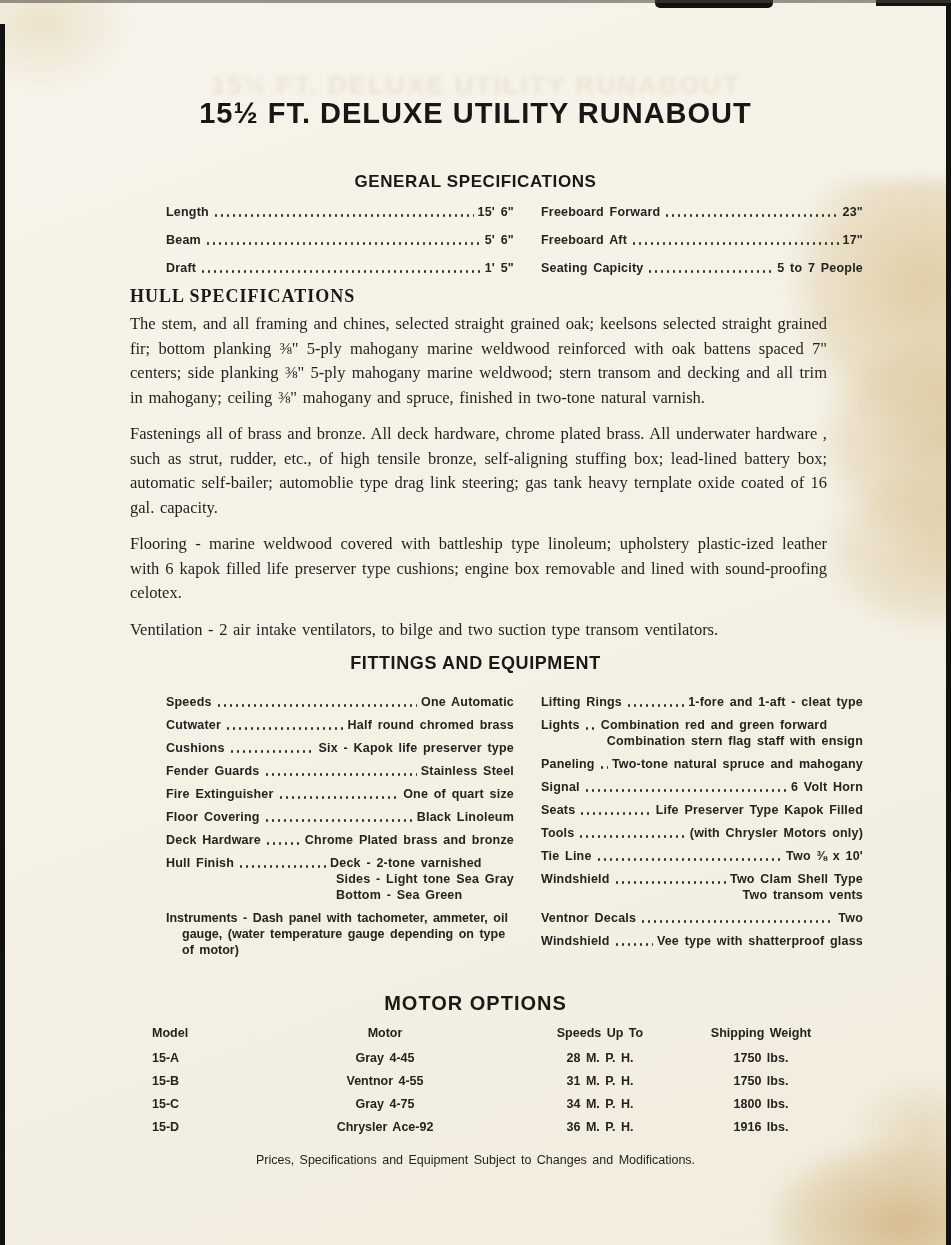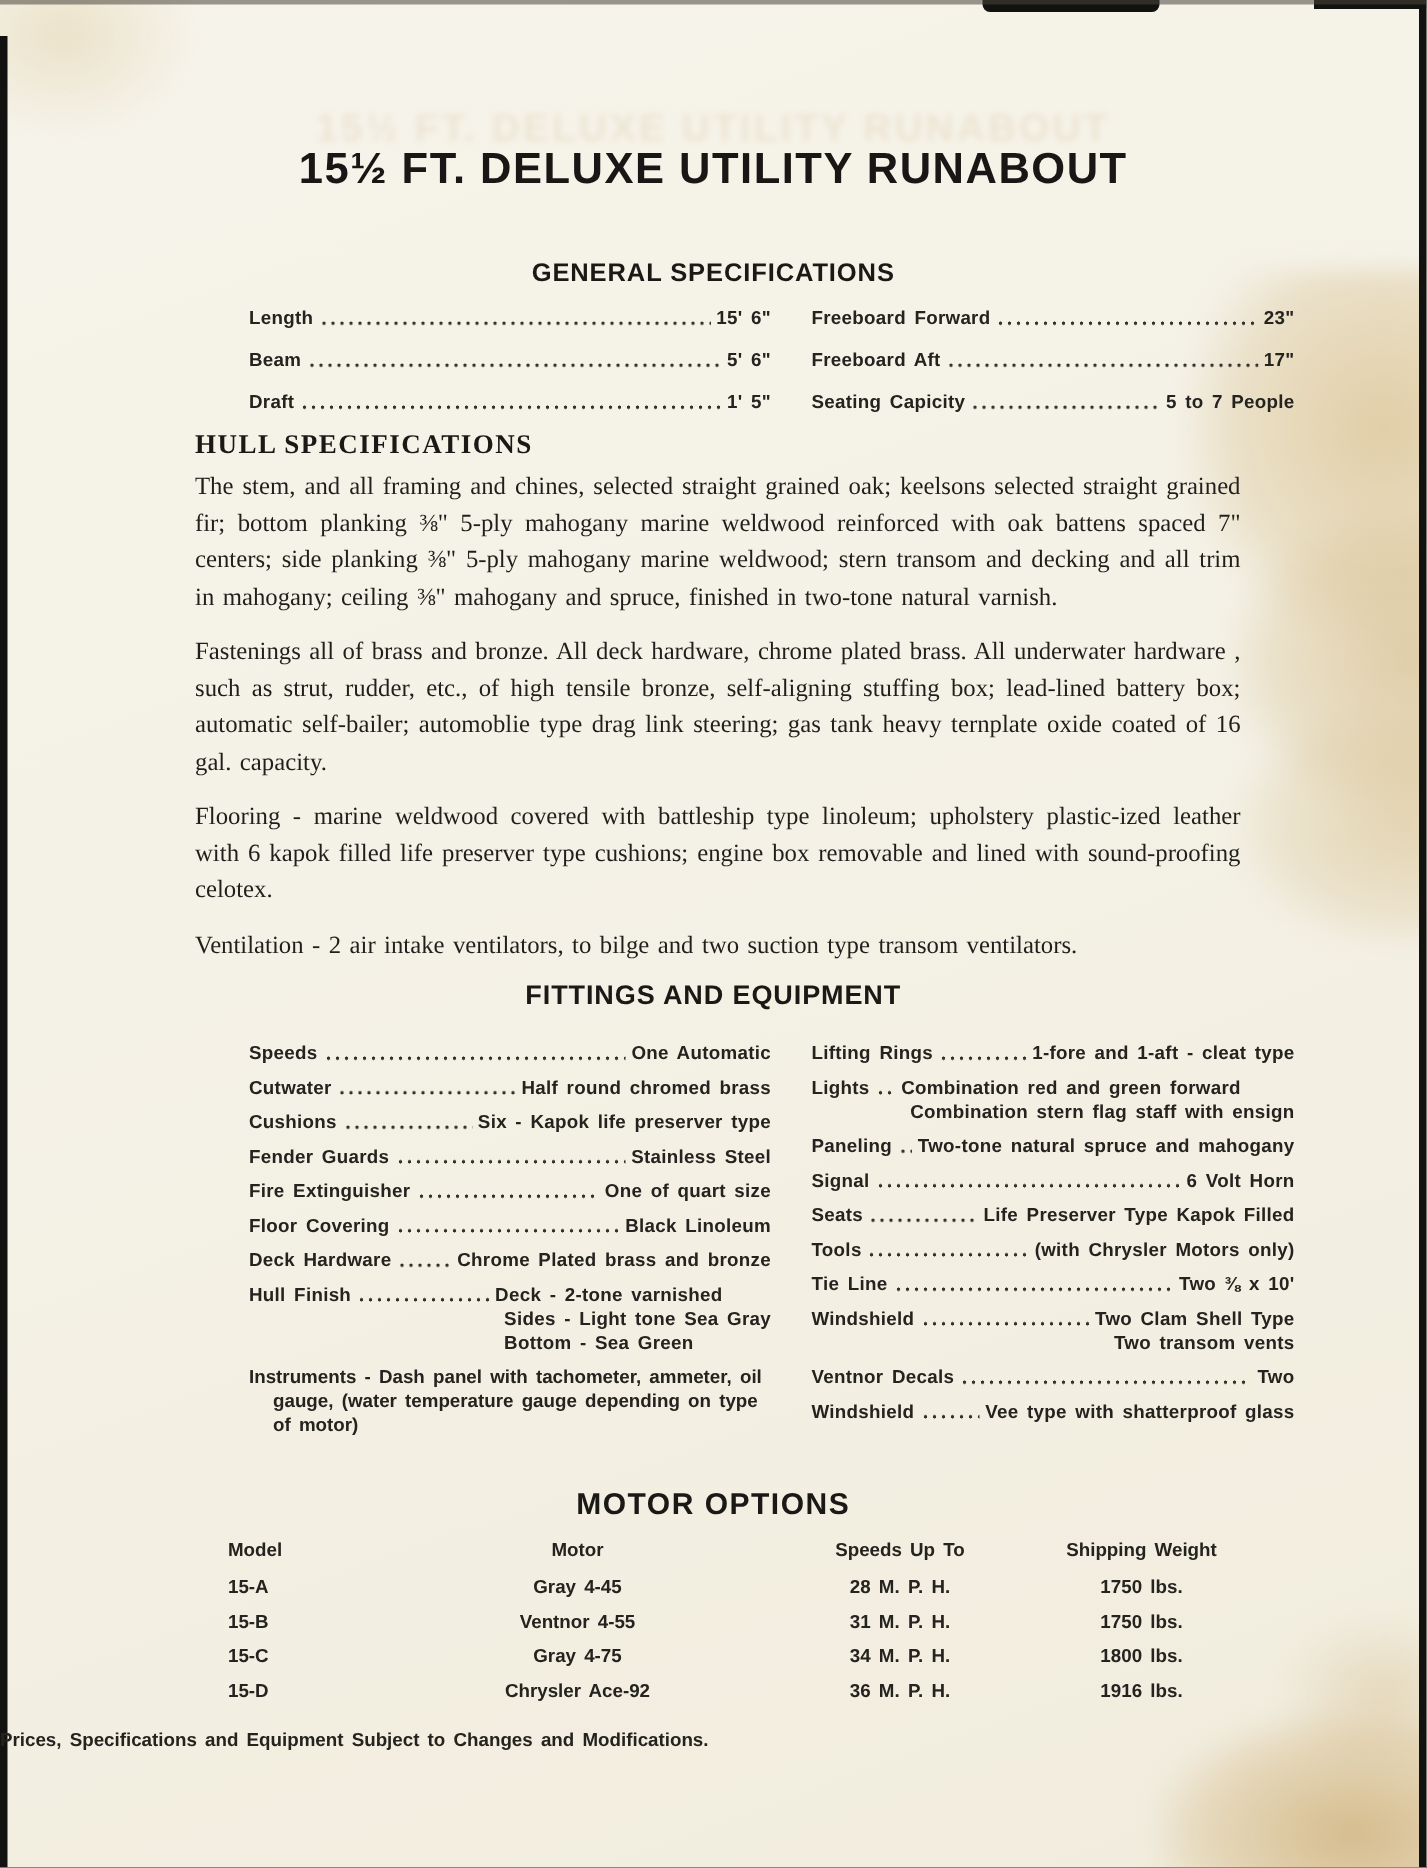--- a/index.html
+++ b/index.html
@@ -74,22 +74,22 @@
     font-family:"Liberation Serif", serif; font-size:16.5px; line-height:24.5px;
     text-align:justify; color:#211f1c; }
   .hull-paras p { margin:0 0 12px 0; word-spacing:1.5px; }
   
   .mo-table { position:absolute; top:1026px; left:130px; width:697px;
     font-weight:bold; font-size:12.5px; word-spacing:2px; color:#25231f; }
   .mo-row { display:grid; grid-template-columns:135px 240px 190px 132px; line-height:15px; margin-bottom:8px; }
   .mo-row span { text-align:center; white-space:nowrap; }
   .mo-row span:first-child { text-align:left; padding-left:22px; }
   .mo-row.mo-header { margin-bottom:10px; }
-  .footer-note { position:absolute; top:1153px; left:0; width:100%; 
-    font-weight:bold; font-size:12.5px; word-spacing:2px; color:#25231f; }
+  .footer-note { position:absolute; top:1153px; left:0; width:100%; text-align:center;
+    font-weight:normal; font-size:12.5px; word-spacing:2px; color:#25231f; }
 </style>
 </head>
 <body>
 
 <div class="screen">
 
   <div class="stain stain-6"></div>
   <div class="stain stain-1"></div>
   <div class="stain stain-2"></div>
   <div class="stain stain-3"></div>

